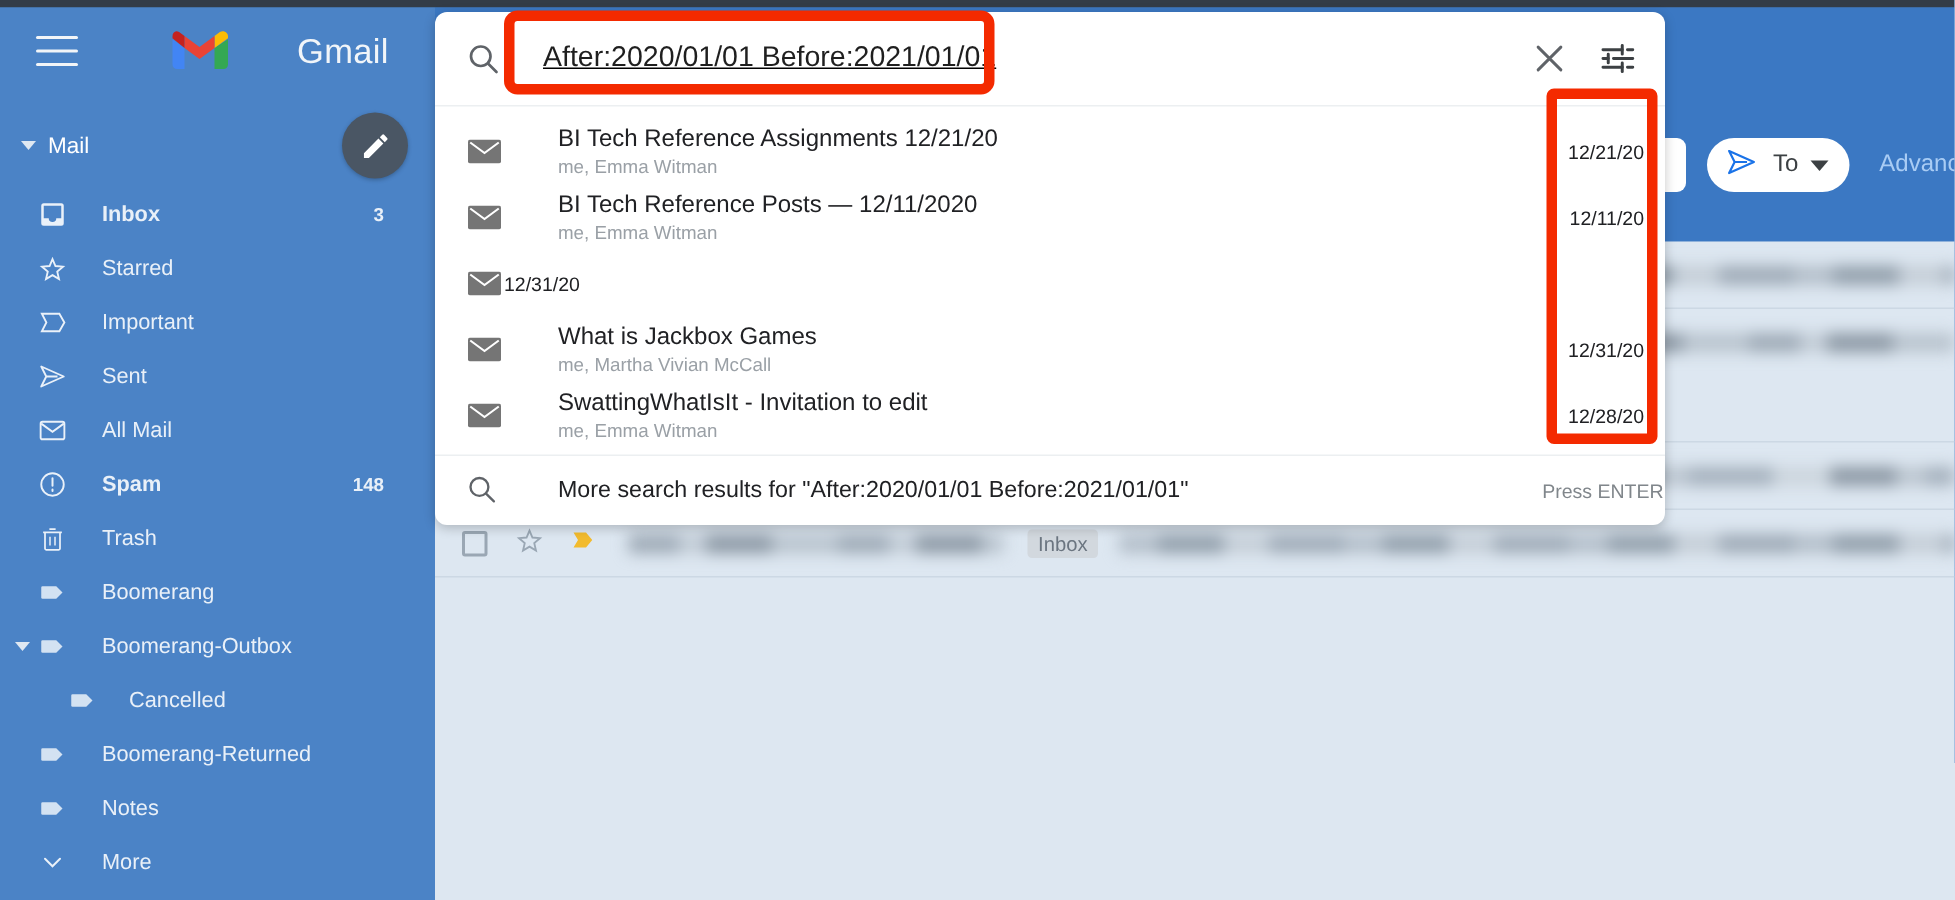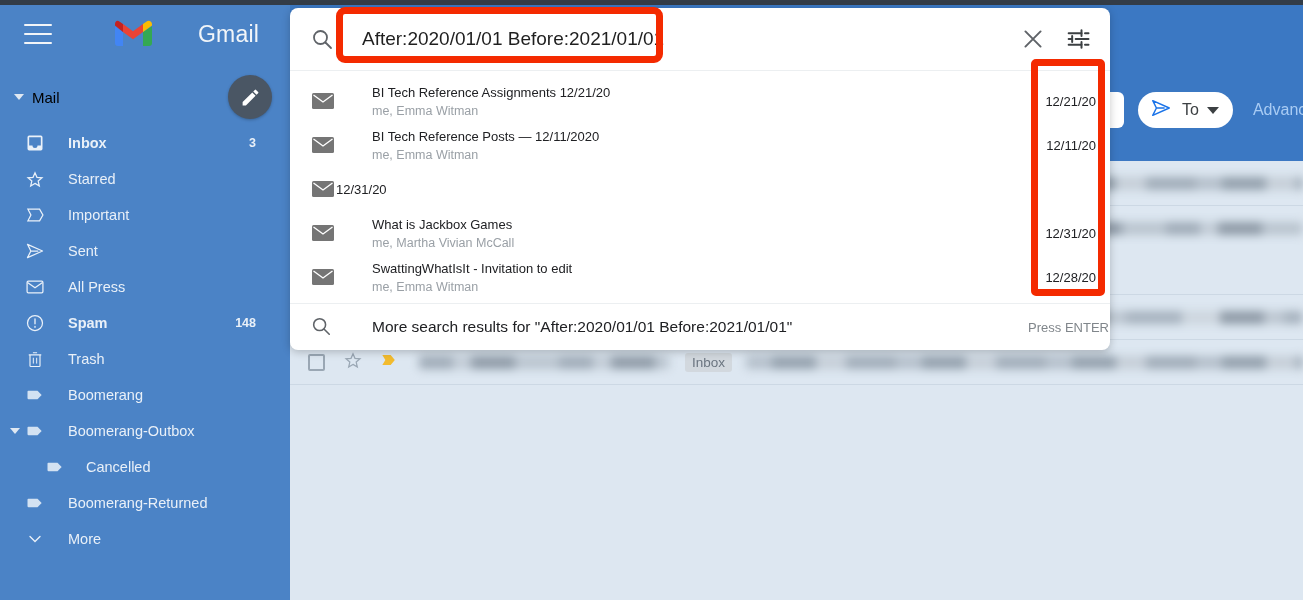--- a/index.html
+++ b/index.html
@@ -23,21 +23,21 @@
   .hamburger span{display:block;height:2px;background:#f2f5f8;border-radius:1px;}
   .gmail-logo{margin-left:30px;width:38px;height:28px;position:relative;}
   .gmail-logo svg{display:block;}
   .brand-text{margin-left:14px;color:#f1f5f9;font-size:23px;letter-spacing:.2px;}
 
   .mail-header{display:flex;align-items:center;height:40px;padding-left:8px;margin-top:14px;position:relative;}
   .caret-small{
     width:0;height:0;border-left:5px solid transparent;border-right:5px solid transparent;
     border-top:6px solid #dfe8f2;margin-left:6px;margin-right:8px;
   }
-  .mail-header .lbl{color:#000000;font-size:15px;}
+  .mail-header .lbl{color:#ffffff;font-size:15px;}
 
   .compose-fab{
     position:absolute;right:18px;top:70px;width:44px;height:44px;border-radius:50%;
     background:#4a5664;display:flex;align-items:center;justify-content:center;cursor:pointer;
     box-shadow:0 1px 3px rgba(0,0,0,.25);
   }
 
   .navlist{margin-top:8px;}
   .navitem{
     display:flex;align-items:center;height:36px;padding-left:24px;box-sizing:border-box;
@@ -97,34 +97,34 @@
   .wicon{width:19px;height:19px;background:#2d6fdb;color:#fff;font-size:13px;font-weight:bold;
          display:flex;align-items:center;justify-content:center;border-radius:2px;font-family:"Liberation Serif",serif;}
   .attach-chip .nm{font-size:14.5px;color:#5f6b77;margin-left:10px;}
 
   
   .searchcard{
     position:absolute;left:290px;top:8px;width:820px;
     background:#fff;border-radius:8px;box-shadow:0 2px 8px rgba(0,0,0,.22);
     overflow:visible;z-index:20;
   }
-  .searchtop{height:62px;display:flex;align-items:center;position:relative;}
+  .searchtop{height:62px;display:flex;align-items:center;position:relative;text-decoration:underline;}
   .s-icon{width:24px;height:24px;margin-left:20px;flex:0 0 24px;}
   .s-input{
     flex:1;border:none;outline:none;font-size:19px;color:#1f1f1f;
     font-family:"Liberation Sans",sans-serif;margin-left:26px;background:transparent;
   }
   .s-close{width:26px;height:26px;margin-right:18px;cursor:pointer;flex:0 0 26px;}
   .s-tune{width:28px;height:28px;margin-right:18px;cursor:pointer;flex:0 0 28px;}
 
   .suggestions{border-top:1px solid #eceff1;padding:8px 0 4px 0;}
   .sugg{display:flex;align-items:center;height:44px;padding:0 0 0 20px;cursor:pointer;}
   .sugg .env{width:26px;height:26px;flex:0 0 26px;display:flex;align-items:center;justify-content:center;}
   .sugg .meta{margin-left:36px;flex:1;}
-  .sugg .t1{font-size:13px;color:#202124;line-height:19px;}
+  .sugg .t1{font-size:16px;color:#202124;line-height:19px;}
   .sugg .t2{font-size:12.5px;color:#9aa0a6;line-height:16px;margin-top:1px;}
   .sugg .dt{font-size:13px;color:#202124;padding-right:14px;white-space:nowrap;}
 
   .moreresults{
     display:flex;align-items:center;height:46px;border-top:1px solid #eceff1;padding-left:20px;cursor:pointer;
   }
   .moreresults .env{width:24px;height:24px;flex:0 0 24px;}
   .moreresults .mtxt{font-size:15.5px;color:#202124;margin-left:38px;flex:1;}
   .moreresults .enter{font-size:13px;color:#80868b;padding-right:1px;}
 
@@ -212,21 +212,21 @@
       <span class="cnt"></span>
     </div>
 
     <div class="navitem">
       <span class="ic">
         <svg width="20" height="20" viewBox="0 0 24 24">
             <rect x="2.5" y="5" width="19" height="14" rx="1.5" fill="none" stroke="#eaf1f9" stroke-width="1.5"></rect>
             <path d="M3 6.5l9 6.5 9-6.5" fill="none" stroke="#eaf1f9" stroke-width="1.5"></path>
           </svg>
       </span>
-      <span class="txt">All Press</span>
+      <span class="txt">All Mail</span>
       <span class="cnt"></span>
     </div>
 
     <div class="navitem bold">
       <span class="ic">
         <svg width="20" height="20" viewBox="0 0 24 24">
             <circle cx="12" cy="12" r="9" fill="none" stroke="#eaf1f9" stroke-width="1.5"></circle>
             <path d="M12 7v6M12 16v1.2" stroke="#eaf1f9" stroke-width="1.6" stroke-linecap="round"></path>
           </svg>
       </span>
@@ -279,20 +279,29 @@
     <div class="navitem">
       <span class="ic">
         <svg width="20" height="20" viewBox="0 0 24 24">
             <path d="M4 7h11l5 5-5 5H4a1 1 0 0 1-1-1V8a1 1 0 0 1 1-1z" fill="#d3e2f2"></path>
           </svg>
       </span>
       <span class="txt">Boomerang-Returned</span>
       <span class="cnt"></span>
     </div>
 
+    <div class="navitem">
+      <span class="ic">
+        <svg width="20" height="20" viewBox="0 0 24 24">
+            <path d="M4 7h11l5 5-5 5H4a1 1 0 0 1-1-1V8a1 1 0 0 1 1-1z" fill="#d3e2f2"></path>
+          </svg>
+      </span>
+      <span class="txt">Notes</span>
+      <span class="cnt"></span>
+    </div>
 
     <div class="navitem">
       <span class="ic">
         <svg width="20" height="20" viewBox="0 0 24 24">
             <path d="M6 9l6 6 6-6" fill="none" stroke="#eaf1f9" stroke-width="1.6" stroke-linecap="round"></path>
           </svg>
       </span>
       <span class="txt">More</span>
       <span class="cnt"></span>
     </div>

